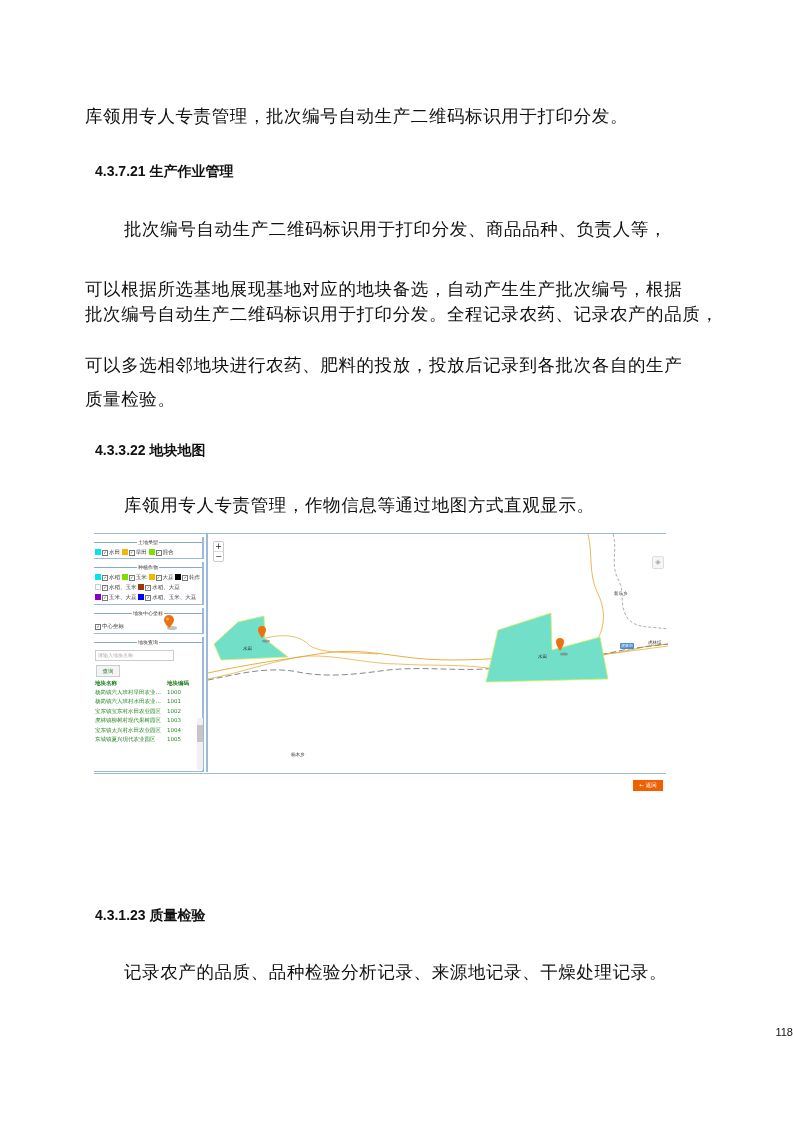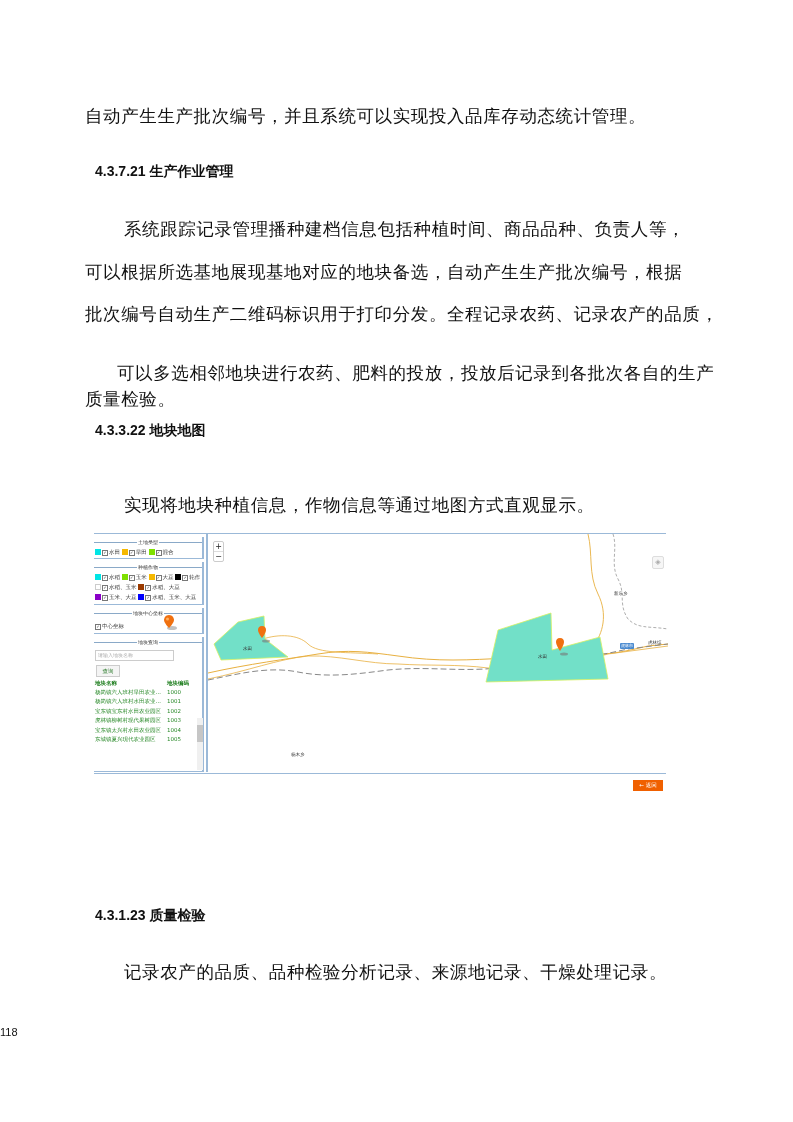--- a/index.html
+++ b/index.html
@@ -1,20 +1,20 @@
 <!DOCTYPE html>
 <html><head>
 <meta charset="utf-8">
 <style>
   html, body { margin: 0; padding: 0; background: #ffffff; }
   body { width: 793px; height: 1122px; position: relative; overflow: hidden;
          font-family: "DejaVu Serif", "Liberation Serif", serif; color: #111; }
   .para { position: absolute; left: 85px; font-size: 17.5px; line-height: 20px; white-space: nowrap; letter-spacing: 0.6px; }
   .heading { position: absolute; left: 95px; font-family: "Liberation Sans", "DejaVu Sans", sans-serif; font-weight: bold; font-size: 14px; }
-  .page-num { position: absolute; left: 0; width: 793px; top: 1026px; text-align: left; font-family: "Liberation Sans", sans-serif; font-size: 11px; }
+  .page-num { position: absolute; left: 0; width: 793px; top: 1026px; text-align: right; font-family: "Liberation Sans", sans-serif; font-size: 11px; }
 
   
   .shot { position: absolute; left: 94px; top: 533px; width: 572px; height: 262px; font-family: "DejaVu Sans", sans-serif; }
   .shot-top { position:absolute; left:0; top:0; width:572px; height:1px; background:#9bb9d8; }
   .sidebar { position:absolute; left:0; top:2px; width:110px; height:237px; }
   .panel { position:absolute; left:0; width:110px; border-right:2px solid #9bb9d8; border-bottom:1px solid #9bb9d8; box-sizing:border-box; }
   .panel-title { position:relative; height:10px; font-size:5px; color:#333; text-align:center; line-height:10px; }
   .panel-title::before { content:""; position:absolute; left:0; right:0; top:5px; height:1px; background:#8aa9c8; }
   .panel-title span { position:relative; background:#fff; padding:0 1px; }
   .legend-row { font-size:5.5px; height:10px; line-height:10px; padding-left:1px; white-space:nowrap; color:#333; }
@@ -33,31 +33,31 @@
   .zoom-ctl div { height:9px; font-size:8px; line-height:9px; text-align:center; color:#222; }
   .zoom-ctl div + div { border-top:1px solid #ddd; }
   .layers-btn { position:absolute; left:444px; top:22px; width:10px; height:11px; border:1px solid #ddd; border-radius:2px; background:#f6f6f6; font-size:7px; color:#aaa; text-align:center; line-height:11px; }
   .map-label { position:absolute; font-size:4.5px; color:#333; white-space:nowrap; }
   .city-badge { position:absolute; font-size:4px; color:#fff; background:#4a8ad0; border-radius:1px; padding:0 1px; line-height:6px; }
   .back-btn { position:absolute; left:539px; top:247px; width:30px; height:11px; background:#f06000; color:#fff; font-size:5.5px; line-height:11px; text-align:center; }
 </style>
 </head>
 <body>
 
-<div class="para" style="top:106px;">自动产生生产批次编号，并且系统可以实现投入品库存动态统计管理。</div>
+<div class="para" style="top:106px;">库领用专人专责管理，批次编号自动生产二维码标识用于打印分发。</div>
 
 <div class="heading" style="top:163px;">4.3.7.21 生产作业管理</div>
-<div class="para" style="top:219px; left:124px;">系统跟踪记录管理播种建档信息包括种植时间、商品品种、负责人等，</div>
-<div class="para" style="top:262px;">可以根据所选基地展现基地对应的地块备选，自动产生生产批次编号，根据</div>
+<div class="para" style="top:219px; left:124px;">批次编号自动生产二维码标识用于打印分发、商品品种、负责人等，</div>
+<div class="para" style="top:279px;">可以根据所选基地展现基地对应的地块备选，自动产生生产批次编号，根据</div>
 <div class="para" style="top:304px;">批次编号自动生产二维码标识用于打印分发。全程记录农药、记录农产的品质，</div>
-<div class="para" style="top:363px;margin-left:32px;">可以多选相邻地块进行农药、肥料的投放，投放后记录到各批次各自的生产</div>
+<div class="para" style="top:355px;">可以多选相邻地块进行农药、肥料的投放，投放后记录到各批次各自的生产</div>
 <div class="para" style="top:389px;">质量检验。</div>
 
-<div class="heading" style="top:422px;text-align:right;">4.3.3.22 地块地图</div>
-<div class="para" style="top:495px; left:124px;">实现将地块种植信息，作物信息等通过地图方式直观显示。</div>
+<div class="heading" style="top:442px;text-align:right;">4.3.3.22 地块地图</div>
+<div class="para" style="top:495px; left:124px;">库领用专人专责管理，作物信息等通过地图方式直观显示。</div>
 
 <div class="shot">
   <div class="shot-top"></div>
 
   <div class="sidebar">
 
     <div class="panel" style="top:2px; height:22px;">
       <div class="panel-title"><span>土地类型</span></div>
       <div class="legend-row">
         <span><span class="sw" style="background:#00e5e5"></span><span class="cb">✓</span><span>水田</span></span>

